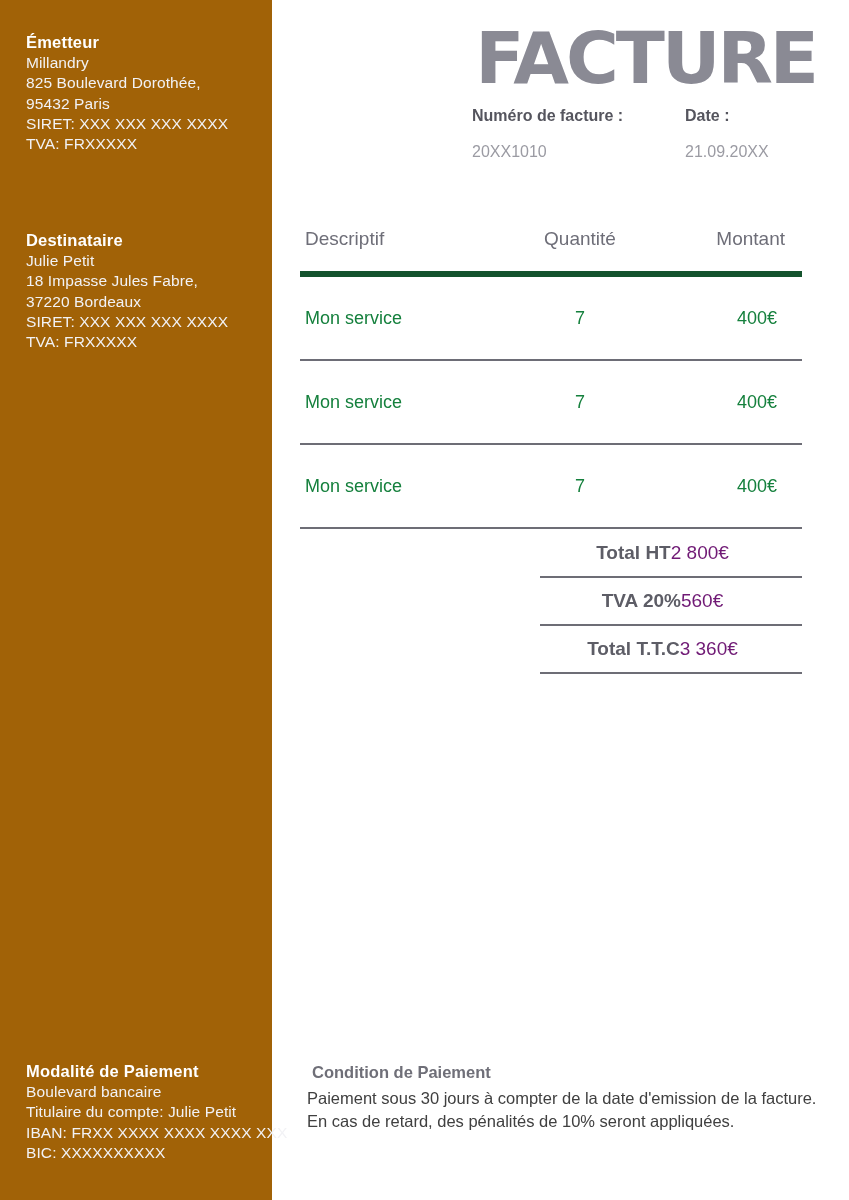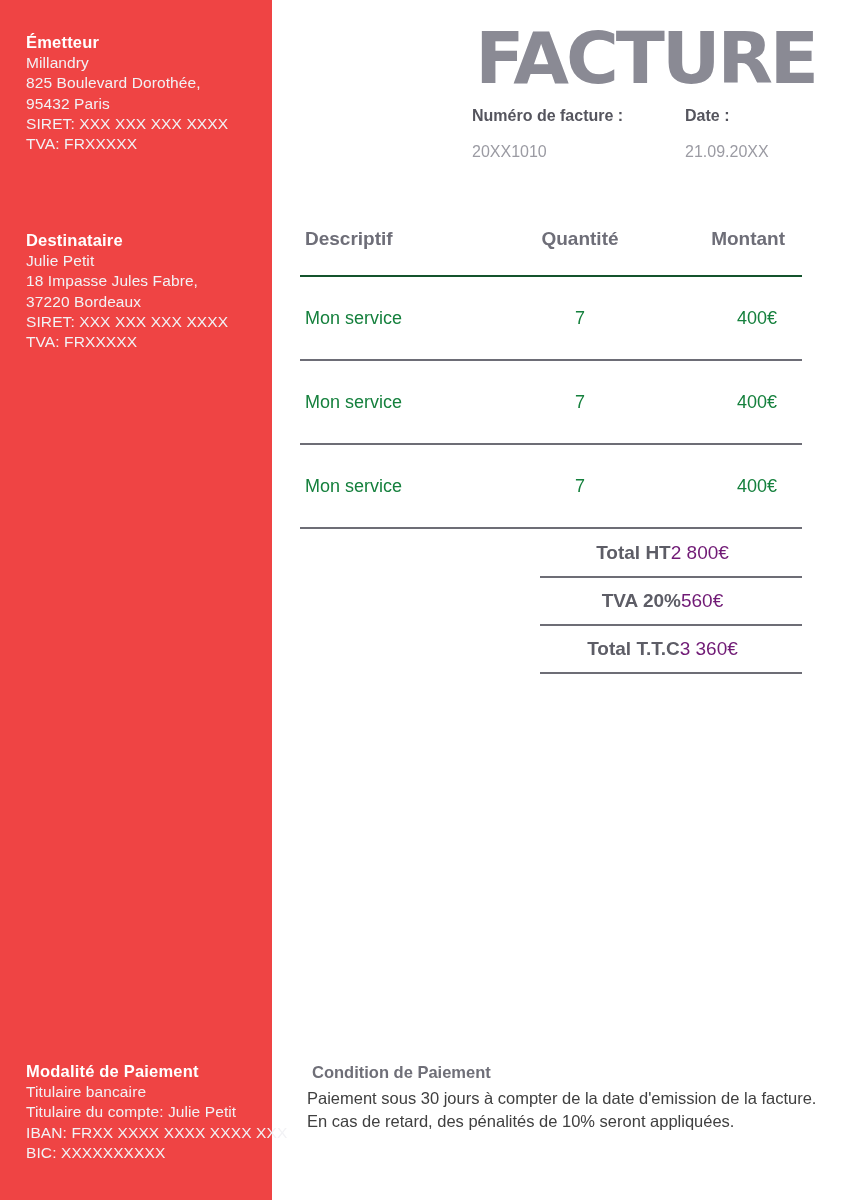--- a/index.html
+++ b/index.html
@@ -8,21 +8,21 @@
     width:849px; height:1200px;
     position:relative;
     overflow:hidden;
     font-family:"Liberation Sans", sans-serif;
   }
 
   
   .sidebar {
     position:absolute; left:0; top:0;
     width:272px; height:1200px;
-    background:#ef4444;
+    background:#a16207;
   }
   .side-block { position:absolute; left:26px; width:230px; }
   .side-block.emetteur    { top:31px; }
   .side-block.destinataire{ top:229px; }
   .side-block.modalite    { top:1060px; }
   .side-heading {
     color:#ffffff; font-weight:bold;
     font-size:16.5px; line-height:22px;
     letter-spacing:0.2px;
   }
@@ -53,22 +53,22 @@
   .meta-value {
     font-size:16px; color:#9b9ba3;
     line-height:20px; margin-top:16px; white-space:nowrap;
   }
 
   
   .items-table { position:absolute; left:300px; top:228px; width:502px; }
   .thead {
     display:grid; grid-template-columns:220px 120px 1fr;
     height:49px;
-    border-bottom:2px solid #14532d;
-    font-size:19px; color:#6e6e78; font-weight:bold;
+    border-bottom:6px solid #14532d;
+    font-size:19px; color:#6e6e78; font-weight:normal;
   }
   .thead .c1 { padding-left:5px; }
   .thead .c2 { text-align:center; }
   .thead .c3 { text-align:right; padding-right:17px; }
   .trow {
     display:grid; grid-template-columns:220px 120px 1fr;
     height:84px; align-items:center;
     border-bottom:2px solid #6d6d76;
     font-size:18px; color:#15803d;
   }
@@ -125,21 +125,21 @@
     <div class="side-heading">Destinataire</div>
     <div class="side-line">Julie Petit</div>
     <div class="side-line">18 Impasse Jules Fabre,</div>
     <div class="side-line">37220 Bordeaux</div>
     <div class="side-line">SIRET: XXX XXX XXX XXXX</div>
     <div class="side-line">TVA: FRXXXXX</div>
   </div>
 
   <div class="side-block modalite">
     <div class="side-heading">Modalité de Paiement</div>
-    <div class="side-line">Titulaire bancaire</div>
+    <div class="side-line">Boulevard bancaire</div>
     <div class="side-line">Titulaire du compte: Julie Petit</div>
     <div class="side-line">IBAN: FRXX XXXX XXXX XXXX XXX</div>
     <div class="side-line">BIC: XXXXXXXXXX</div>
   </div>
 
 </div>
 
 <div class="facture-title">FACTURE</div>
 
 <div class="meta-block num">

